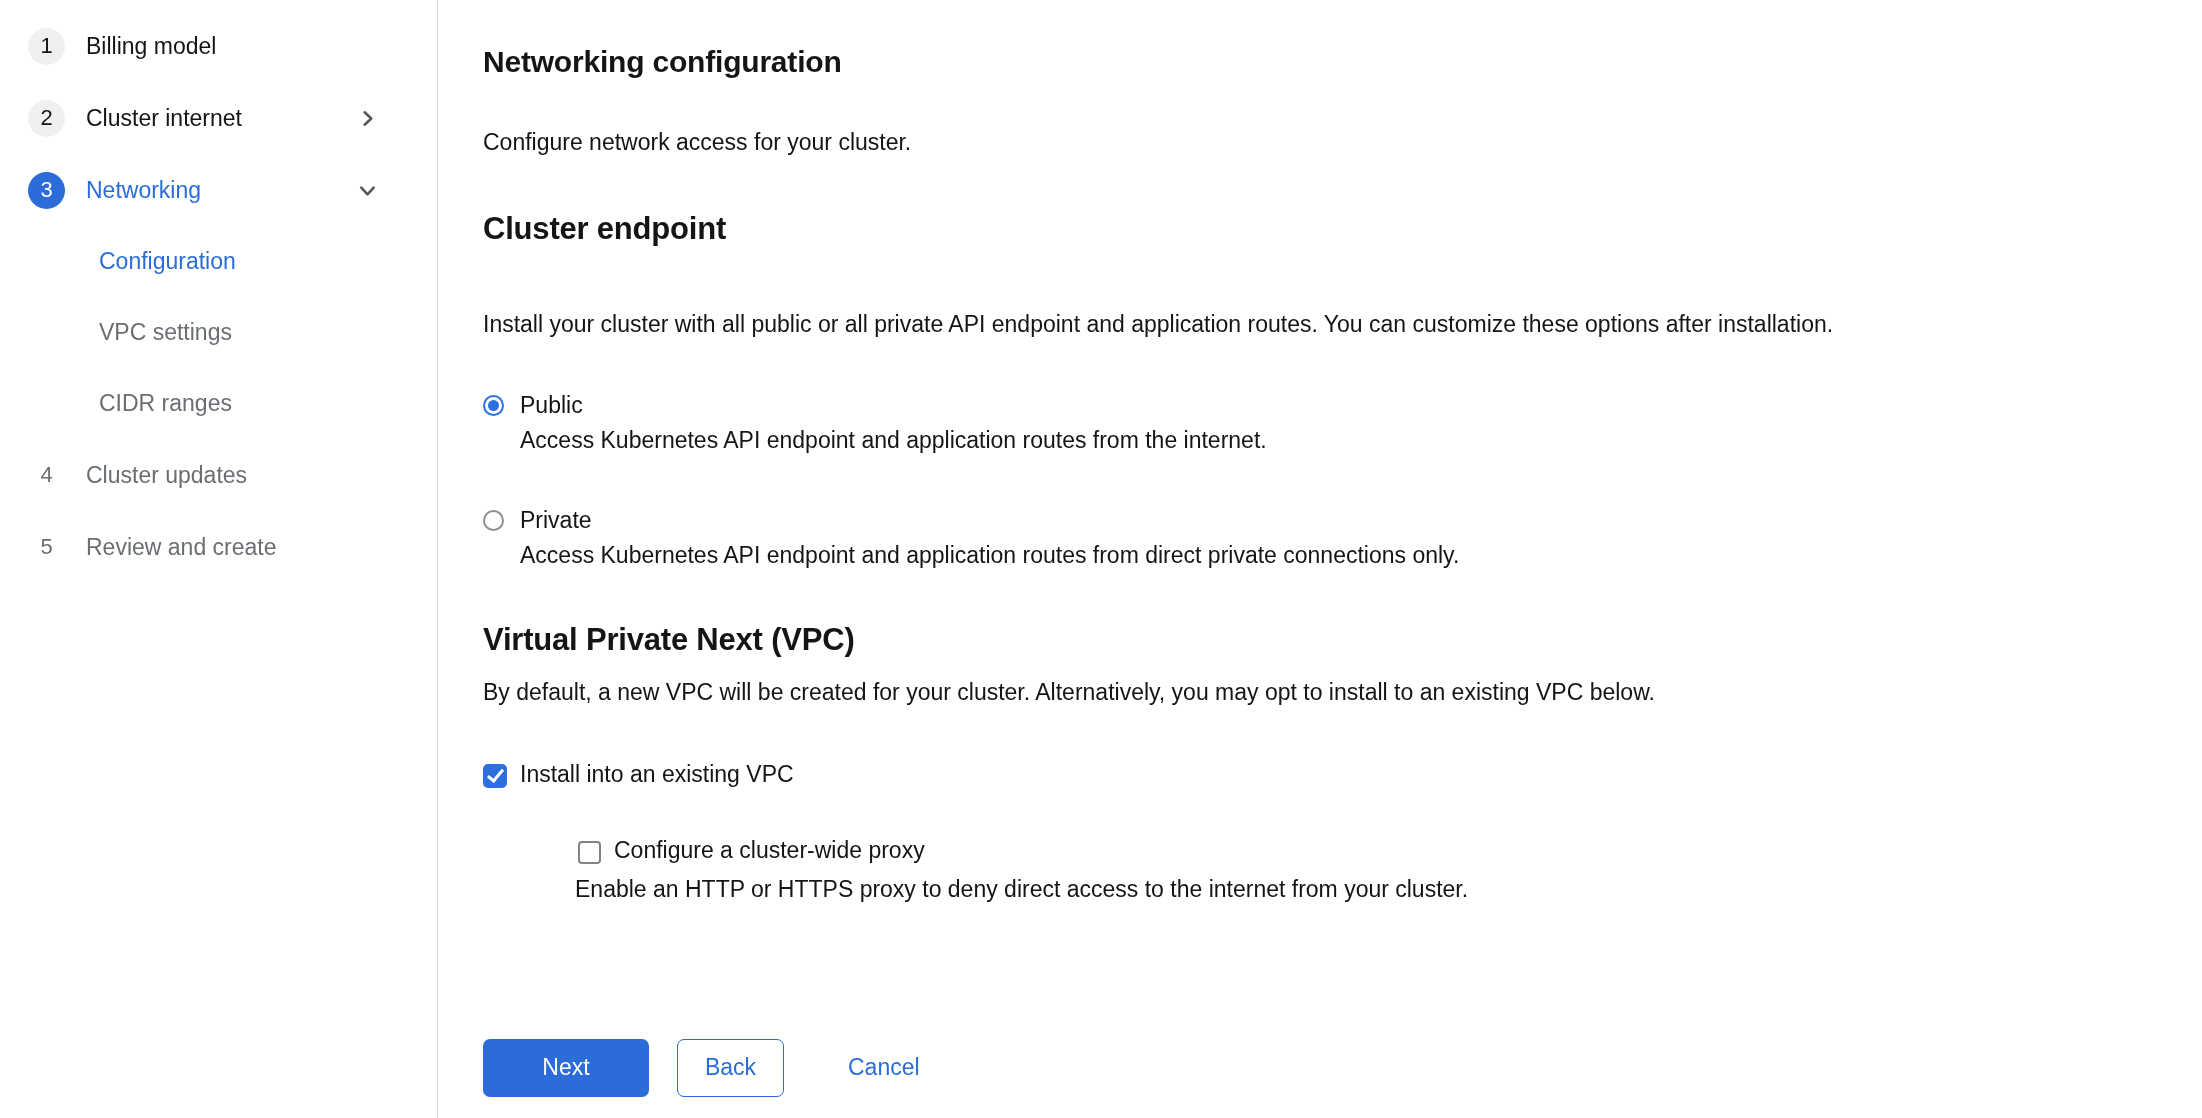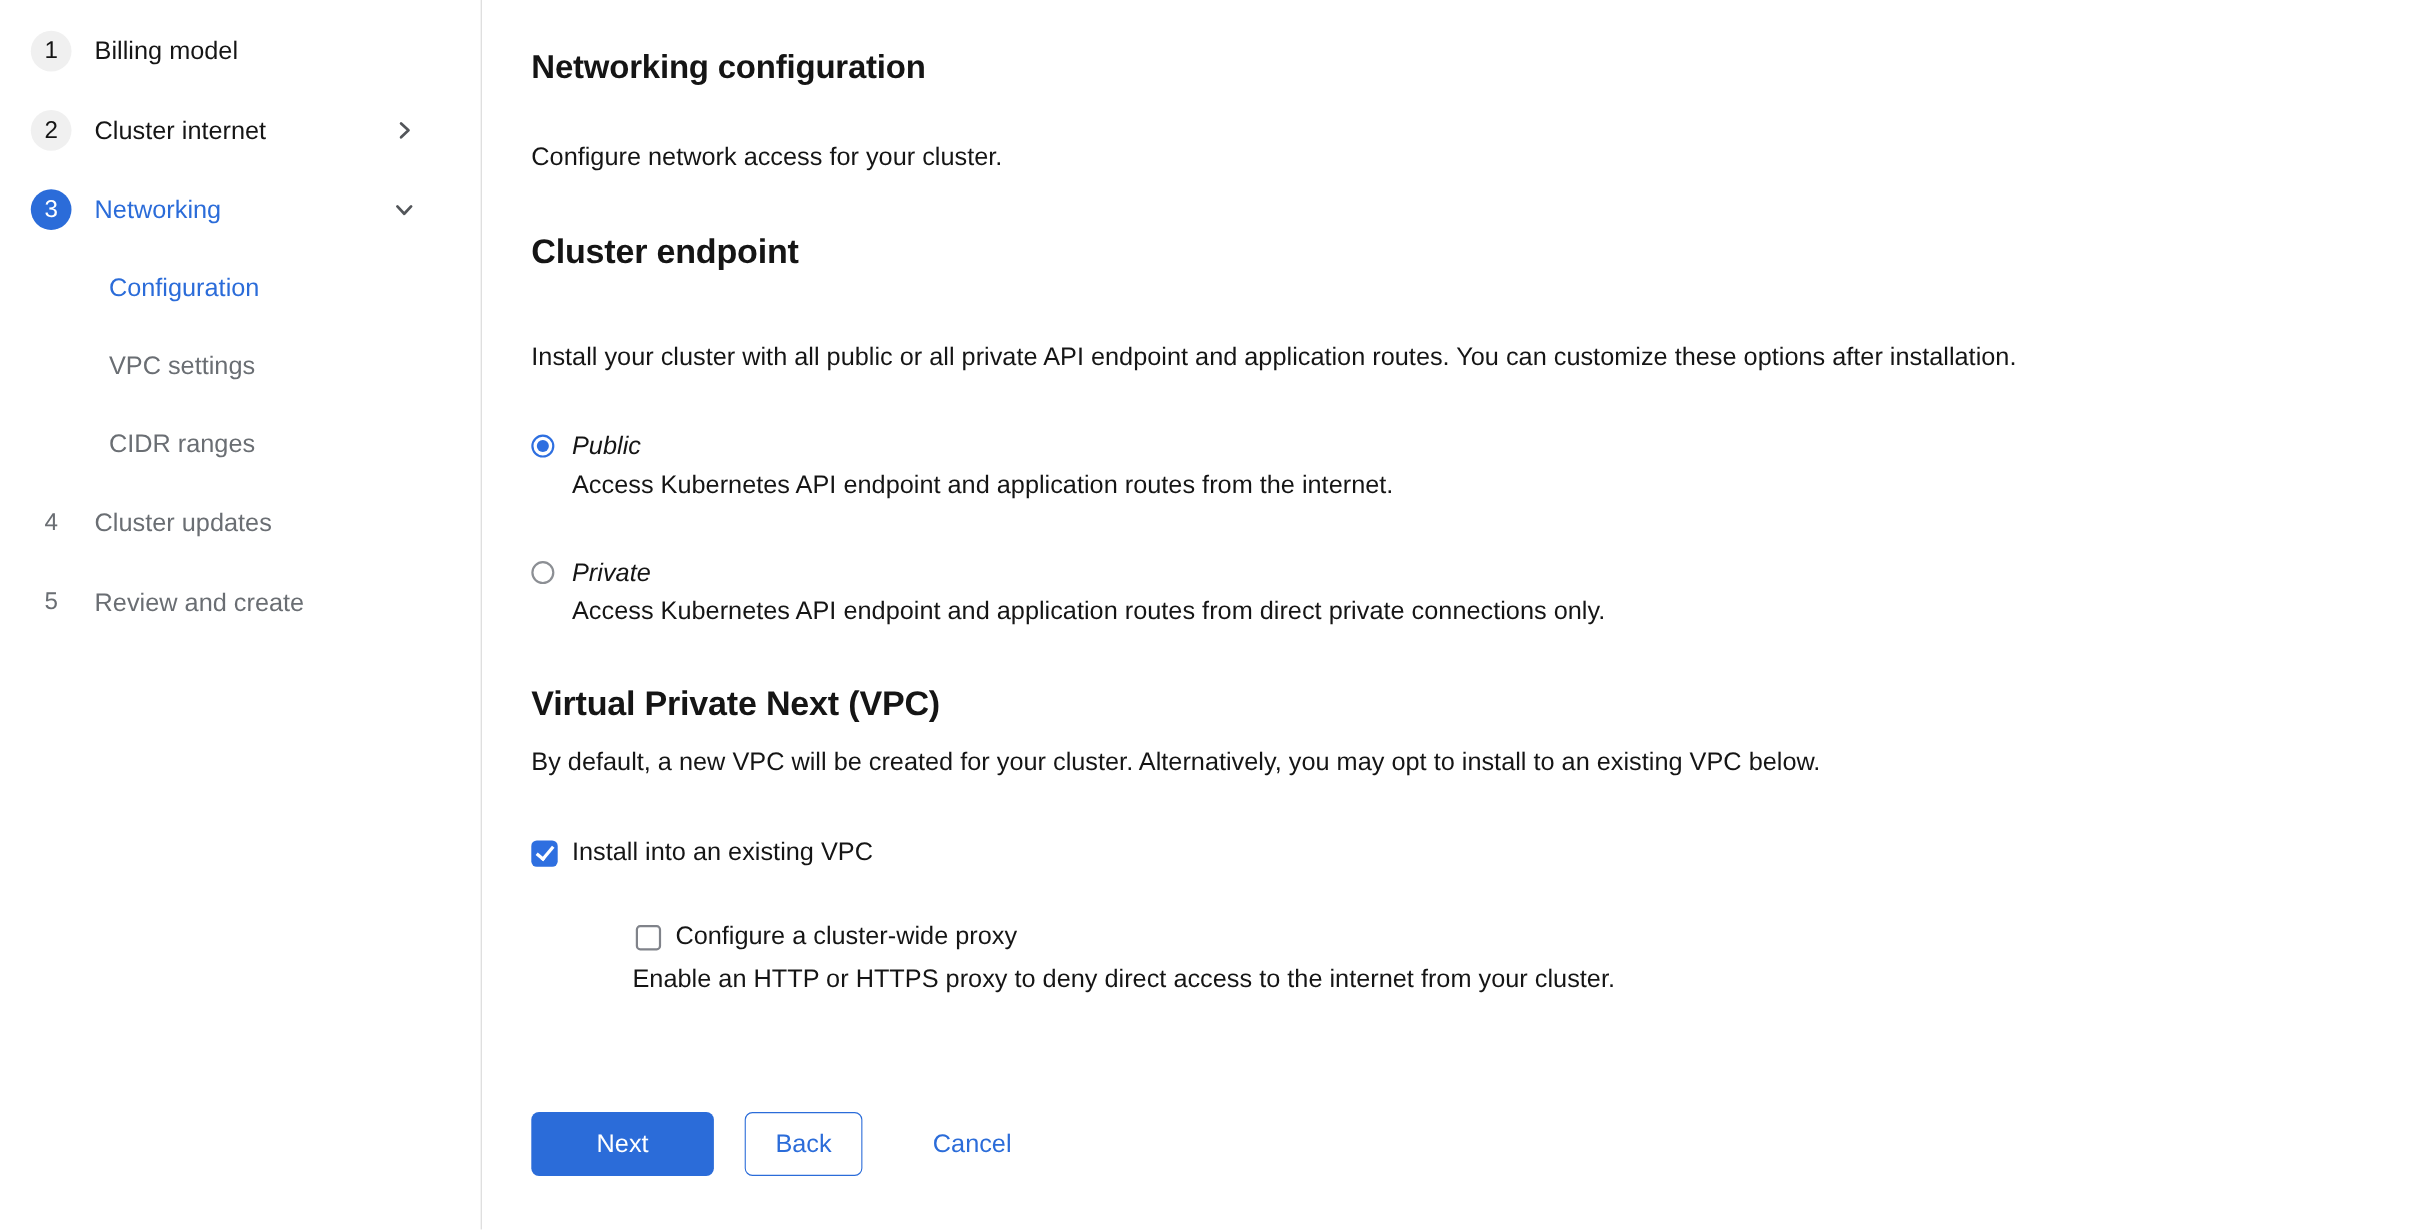--- a/index.html
+++ b/index.html
@@ -125,21 +125,20 @@
   .radio-control.checked::after {
     content: "";
     width: 11px; height: 11px;
     border-radius: 50%;
     background: #2e6fe0;
   }
   .radio-control.unchecked { border-color: #8c8f94; }
   .radio-label {
     margin-left: 16px;
     font-size: 23px;
-    font-style: italic;
   }
   .radio-desc {
     margin: 6px 0 0 37px;
     font-size: 23px;
     line-height: 1.35;
   }
 
   
   .checkbox-line {
     display: flex;
@@ -191,20 +190,21 @@
   .btn {
     font-family: "Liberation Sans", "DejaVu Sans", sans-serif;
     font-size: 23px;
     height: 58px;
     border-radius: 7px;
     cursor: pointer;
     display: flex;
     align-items: center;
     justify-content: center;
     box-sizing: border-box;
+    margin-top: 28px;
   }
   .btn-primary {
     width: 166px;
     background: #2b6cd9;
     color: #ffffff;
     border: none;
   }
   .btn-secondary {
     width: 107px;
     margin-left: 28px;

